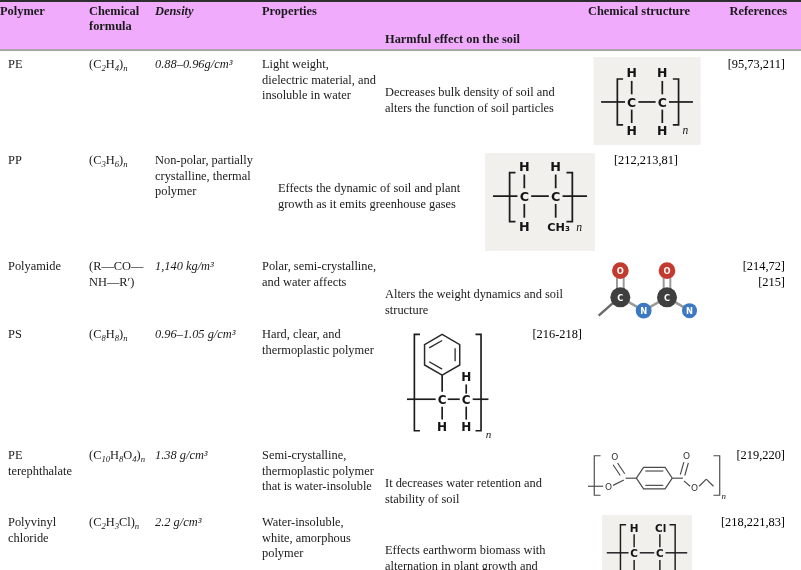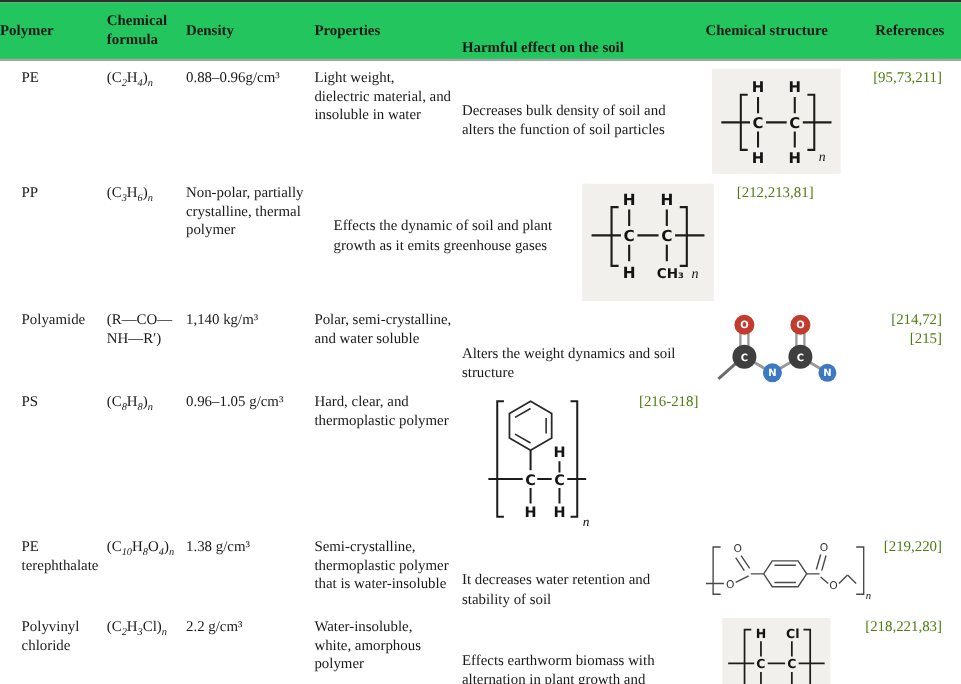--- a/index.html
+++ b/index.html
@@ -4,35 +4,35 @@
 <style>
   html,body { margin:0; padding:0; }
   body {
     width:801px; height:570px; background:#ffffff;
     font-family:"Liberation Serif","DejaVu Serif",serif;
     color:#1a1a1a; font-size:12.4px; line-height:1.24;
     overflow:hidden;
   }
   .table { width:801px; border-top:2px solid #2e2e2e; border-bottom:3px solid #141414; }
   .header {
-    display:flex; background:#22c55e; min-height:34px;
-    border-bottom:2px solid #a6a6a6; align-items:center;
+    display:flex; background:#f0abfc; min-height:34px;
+    border-bottom:2px solid #a6a6a6; 
     font-weight:bold;
   }
   .row { display:flex; align-items:flex-start; background:#fff; }
   .cell { box-sizing:border-box; padding:6px 8px 2px 0; }
   .header .cell { padding:2px 6px 2px 0; }
-  .col-polymer { width:89px; padding-left:18px; }
+  .col-polymer { width:89px; padding-left:8px; }
   .col-formula { width:66px; }
-  .col-density { width:107px; }
+  .col-density { width:107px;font-style:italic; }
   .col-props   { width:123px; }
   .col-harm    { width:203px;margin-top:28px; }
   .col-struct  { width:120px; display:flex; justify-content:center; padding-right:2px; }
   .col-refs    { width:85px; text-align:right; padding-right:8px; }
-  .refs { color:#4d7c0f; white-space:pre-line; }
+  .refs { color:#000000; white-space:pre-line; }
   sub { font-size:0.7em; font-style:italic; line-height:0; }
   svg { display:block; }
   .atom { font-family:"DejaVu Sans",sans-serif; font-weight:bold; font-size:13px; fill:#141414; text-anchor:middle; }
   .atom-sm { font-family:"DejaVu Sans",sans-serif; font-weight:bold; font-size:11.5px; fill:#141414; text-anchor:middle; }
   .atom-skel { font-family:"DejaVu Sans",sans-serif; font-size:10px; fill:#333; text-anchor:middle; }
   .atom-ball { font-family:"DejaVu Sans",sans-serif; font-weight:bold; font-size:10px; fill:#ffffff; text-anchor:middle; }
   .nsub { font-family:"Liberation Serif",serif; font-style:italic; font-size:12px; fill:#141414; }
   .bond { stroke:#1c1c1c; stroke-width:1.8; }
   .bracket { stroke:#1c1c1c; stroke-width:1.8; fill:none; }
   .skel { stroke:#4a4a4a; stroke-width:1.3; fill:none; }
@@ -110,21 +110,21 @@
         <text class="nsub" x="93" y="80">n</text>
       </svg>
     </div>
     <div class="cell col-refs refs">[212,213,81]</div>
   </div>
 
   <div class="row" style="min-height:62px">
     <div class="cell col-polymer">Polyamide</div>
     <div class="cell col-formula">(R—CO—NH—R′)</div>
     <div class="cell col-density">1,140 kg/m³</div>
-    <div class="cell col-props">Polar, semi-crystalline, and water soluble</div>
+    <div class="cell col-props">Polar, semi-crystalline, and water affects</div>
     <div class="cell col-harm">Alters the weight dynamics and soil structure</div>
     <div class="cell col-struct">
       <svg width="118" height="60" viewBox="0 0 120 72">
         <line x1="2" y1="68" x2="20" y2="52" stroke="#6b6b6b" stroke-width="3"></line>
         <line class="ballbond" x1="28" y1="46" x2="56" y2="62"></line>
         <line class="ballbond" x1="56" y1="62" x2="84" y2="46"></line>
         <line class="ballbond" x1="84" y1="46" x2="111" y2="62"></line>
         <line class="balldbl" x1="24" y1="20" x2="24" y2="36"></line>
         <line class="balldbl" x1="32" y1="20" x2="32" y2="36"></line>
         <line class="balldbl" x1="80" y1="20" x2="80" y2="36"></line>

